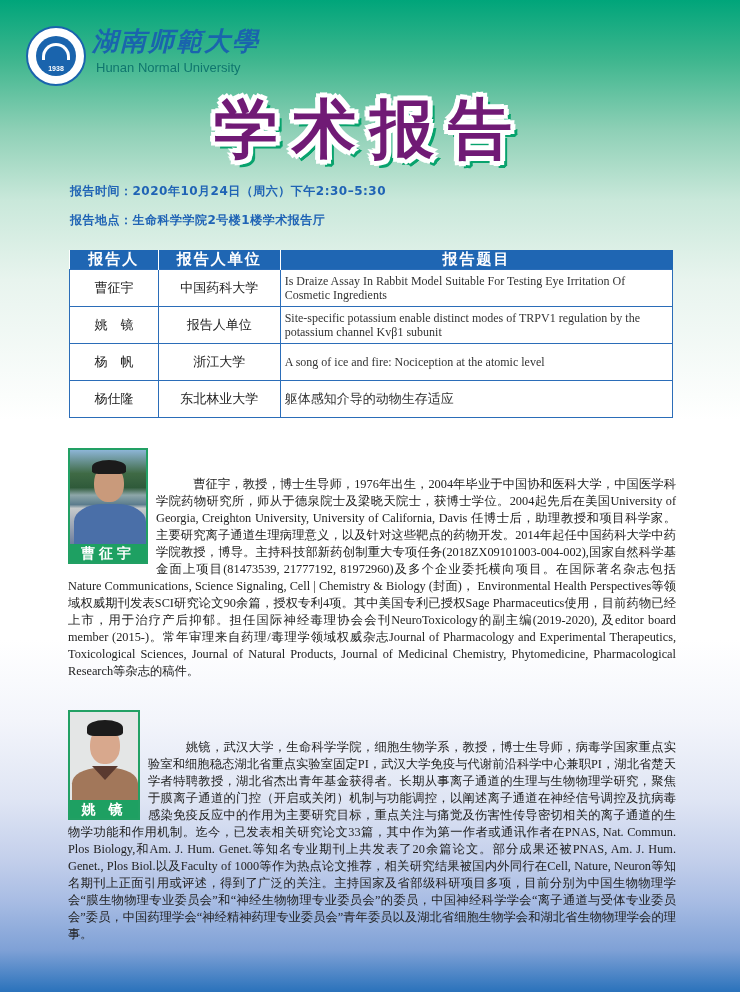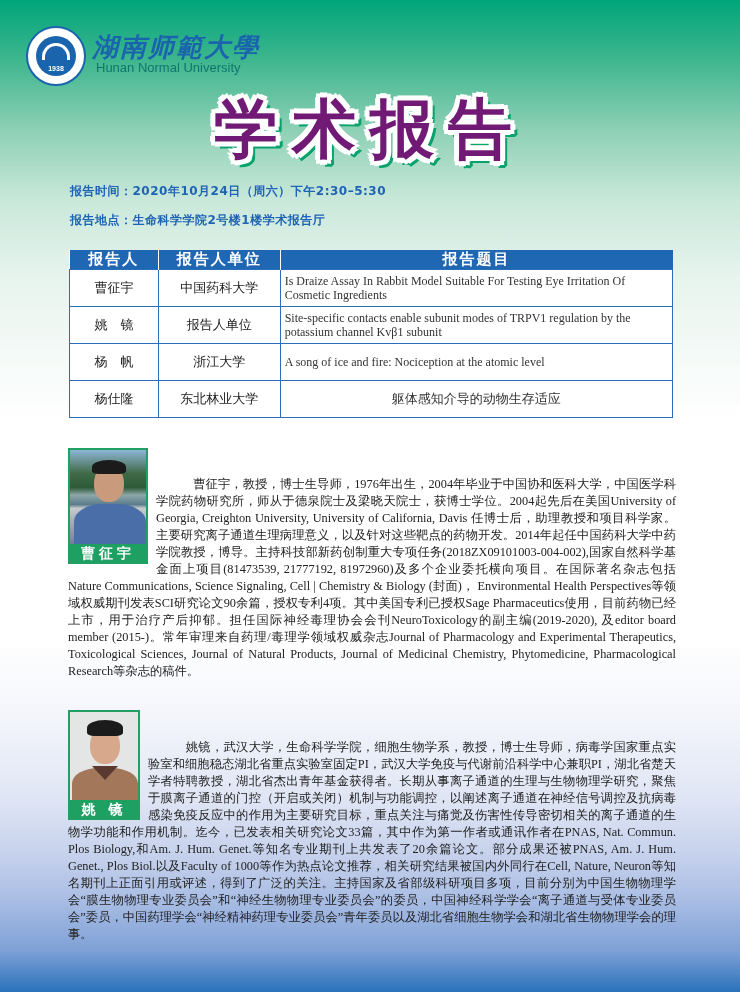--- a/index.html
+++ b/index.html
@@ -30,21 +30,21 @@
   .logo-inner {
     width: 40px; height: 40px; border-radius: 50%; background: #1a64ad;
     display: flex; align-items: flex-end; justify-content: center; padding-bottom: 4px;
     color: #fff; font-size: 7px; font-weight: bold; font-family: "Liberation Sans", sans-serif;
   }
   .logo-inner::before {
     content: ""; position: absolute; width: 22px; height: 14px; margin-bottom: 12px;
     border: 3px solid #fff; border-bottom: none; border-radius: 14px 14px 0 0;
   }
   .uni-cn {
-    position: absolute; left: 92px; top: 30px; font-size: 26px; color: #1a64ad;
+    position: absolute; left: 92px; top: 24px; font-size: 26px; color: #1a64ad;
     font-family: "DejaVu Serif", serif; font-style: italic; font-weight: bold; letter-spacing: 2px;
   }
   .uni-en {
     position: absolute; left: 96px; top: 60px; font-size: 13px; color: #0f766e;
     font-family: "Liberation Sans", sans-serif;
   }
   .main-title {
     position: absolute; left: 0; width: 740px; top: 86px; text-align: center;
     font-size: 64px; font-weight: bold; color: #701a75; letter-spacing: 14px;
     font-family: "DejaVu Sans", sans-serif;
@@ -71,21 +71,21 @@
   }
   table.schedule th:first-child { border-left: none; }
   table.schedule td {
     border: 1px solid #2b6db8; color: #222; font-size: 13px; height: 37px;
     text-align: center; vertical-align: middle;
   }
   table.schedule td.topic {
     text-align: left; padding: 0 4px; font-family: "Liberation Serif", serif;
     font-size: 12px; line-height: 14px; color: #333;
   }
-  table.schedule td.topic.cn { text-align: center; font-family: "DejaVu Sans", sans-serif; font-size: 13px; }
+  table.schedule td.topic.cn { font-family: "DejaVu Sans", sans-serif; font-size: 13px; }
 
   .bio {
     position: absolute; left: 68px; width: 608px;
     font-family: "Liberation Serif", "DejaVu Serif", serif; font-size: 12.3px;
     line-height: 17px; color: #222; text-align: justify;
   }
   .bio p { text-indent: 0; margin-top: 32px; }
   .bio .photo-box {
     float: left; margin-right: 8px; border: 2px solid #22a064;
     background: #fff; display: flex; flex-direction: column;
@@ -149,21 +149,21 @@
   </thead>
   <tbody>
     <tr>
       <td>曹征宇</td>
       <td>中国药科大学</td>
       <td class="topic">Is Draize Assay In Rabbit Model Suitable For Testing Eye Irritation Of Cosmetic Ingredients</td>
     </tr>
     <tr>
       <td>姚　镜</td>
       <td>报告人单位</td>
-      <td class="topic">Site-specific contacts enable subunit modes of TRPV1 regulation by the potassium channel Kvβ1 subunit</td>
+      <td class="topic">Site-specific potassium enable distinct modes of TRPV1 regulation by the potassium channel Kvβ1 subunit</td>
     </tr>
     <tr>
       <td>杨　帆</td>
       <td>浙江大学</td>
       <td class="topic">A song of ice and fire: Nociception at the atomic level</td>
     </tr>
     <tr>
       <td>杨仕隆</td>
       <td>东北林业大学</td>
       <td class="topic cn">躯体感知介导的动物生存适应</td>

